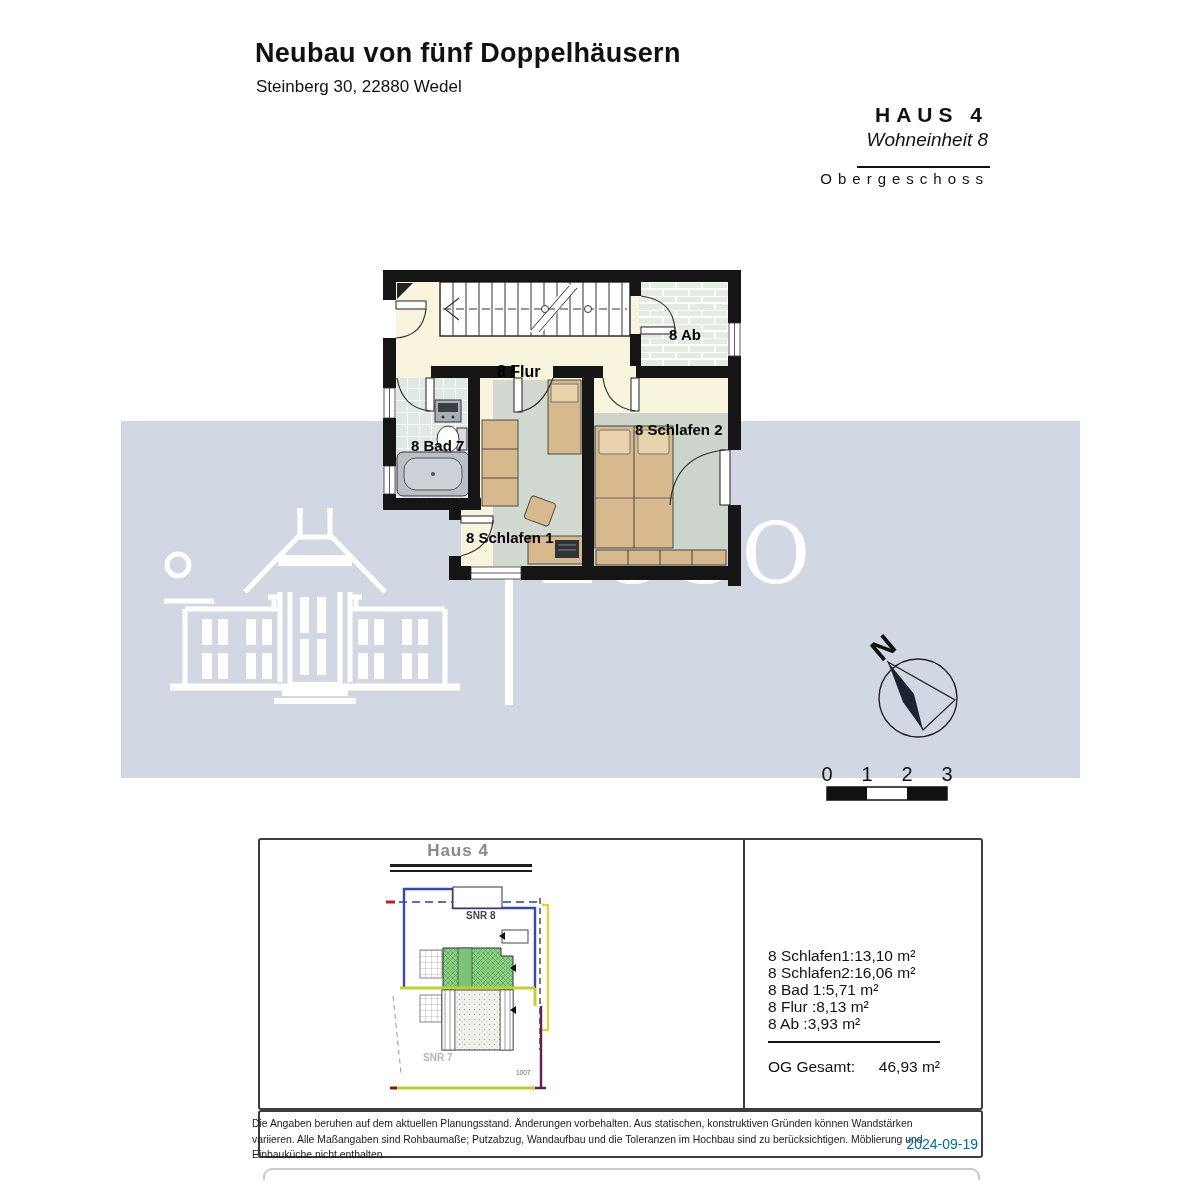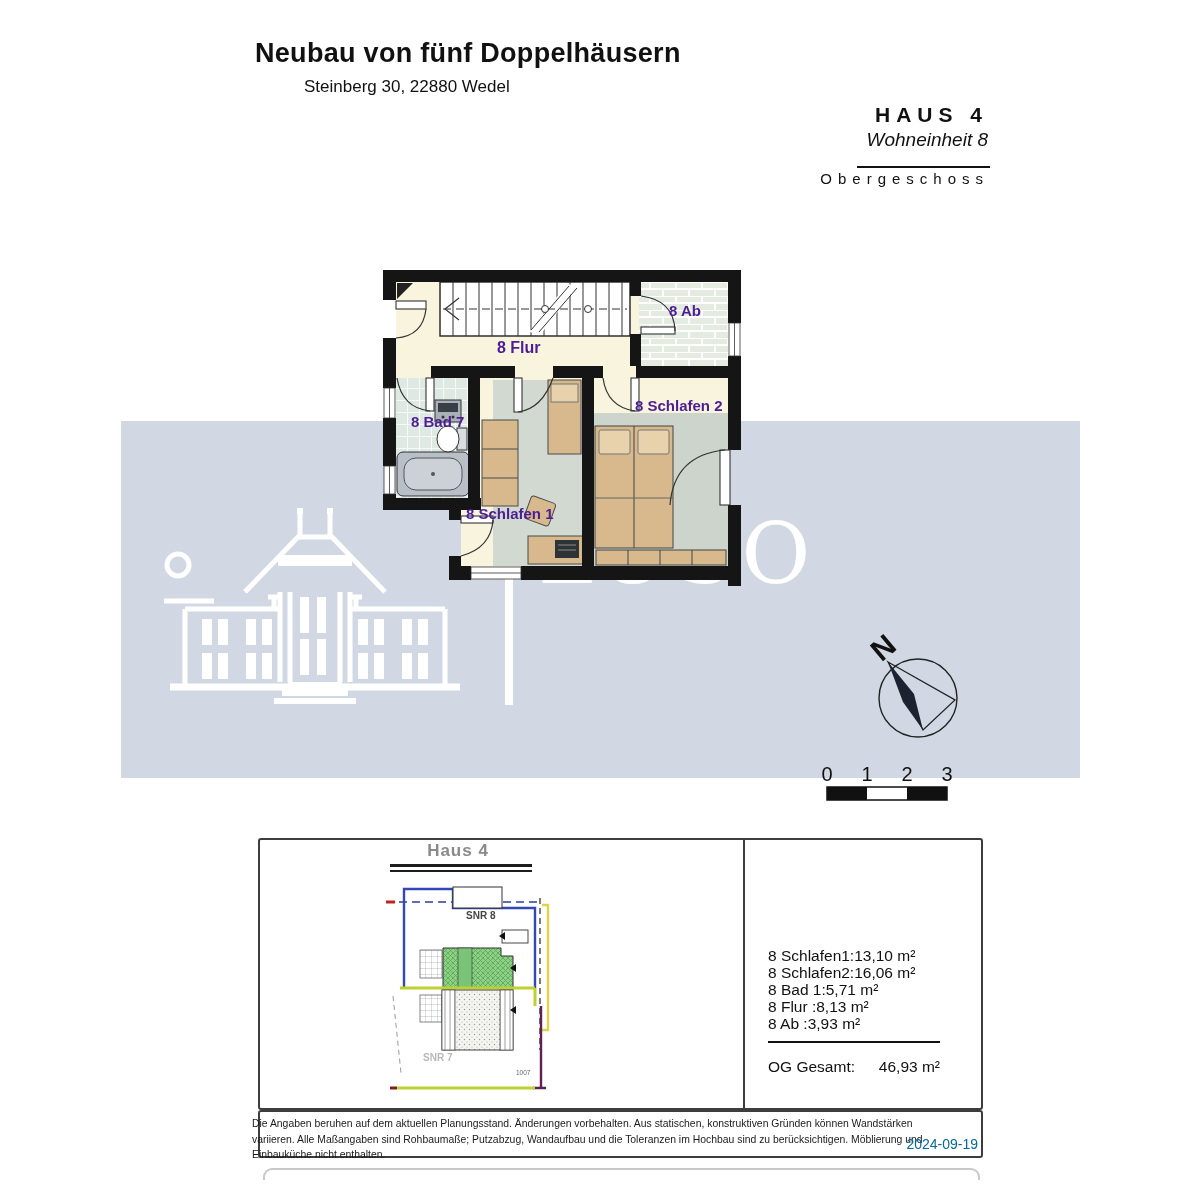--- a/index.html
+++ b/index.html
@@ -1,34 +1,34 @@
 <!DOCTYPE html>
 <html><head>
 <meta charset="utf-8">
 <style>
   html,body{margin:0;padding:0;background:#fff;}
   .page{position:relative;width:1200px;height:1180px;background:#fff;overflow:hidden;
         font-family:"Liberation Sans",sans-serif;color:#111;}
   .abs{position:absolute;}
   
   .title{left:255px;top:38px;font-size:27px;font-weight:bold;letter-spacing:.3px;}
-  .address{left:256px;top:77px;font-size:17px;margin-left:48px;}
+  .address{left:256px;top:77px;font-size:17px;}
   .house{right:212px;top:103px;font-size:21px;font-weight:bold;letter-spacing:6px;}
   .unit{right:210px;top:129px;font-size:19px;font-style:italic;border-bottom:2px solid #111;
         padding:0 2px 15px 10px;}
   .floorname{right:211px;top:170px;font-size:15px;letter-spacing:6px;margin-left:40px;}
   
   .band{left:121px;top:421px;width:959px;height:357px;background:#d2d8e3;}
   .wm-divider{left:505px;top:558px;width:8px;height:147px;background:#fff;}
   .wm1{left:538px;top:512px;font-family:"DejaVu Serif",serif;font-size:84px;line-height:1;
        color:#fff;letter-spacing:8px;}
   .wm2{left:526px;top:610px;font-family:"DejaVu Serif",serif;font-size:73px;line-height:1;
        color:#fff;letter-spacing:1px;}
   
-  .rlabel{font-size:15px;font-weight:bold;color:#4c1d95;white-space:nowrap;z-index:6;}
+  .rlabel{font-size:15px;font-weight:bold;color:#000000;white-space:nowrap;z-index:6;margin-top:24px;}
   
   .mainbox{left:258px;top:838px;width:725px;height:272px;border:2px solid #3d3d3d;
            border-radius:3px;box-sizing:border-box;background:#fff;}
   .vdiv{left:743px;top:840px;width:2px;height:268px;background:#3d3d3d;}
   .hausheading{left:388px;top:841px;width:140px;text-align:center;font-size:17px;
                font-weight:bold;color:#8a8a8a;letter-spacing:1px;}
   .hl1{left:390px;top:864px;width:142px;height:3px;background:#1d1d1d;}
   .hl2{left:390px;top:870px;width:142px;height:2px;background:#1d1d1d;}
   .areatable{left:768px;top:947px;width:172px;font-size:15.5px;}
   .arow{display:flex;line-height:17px;}

